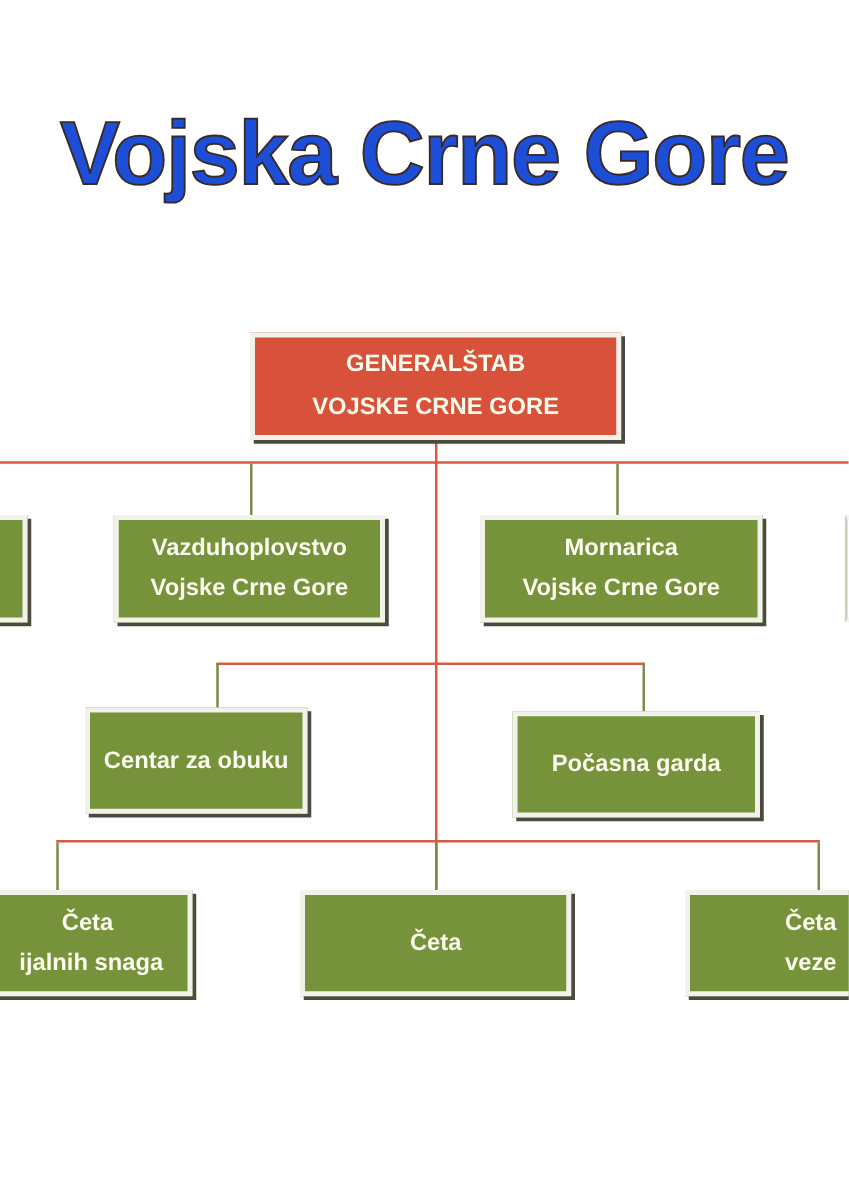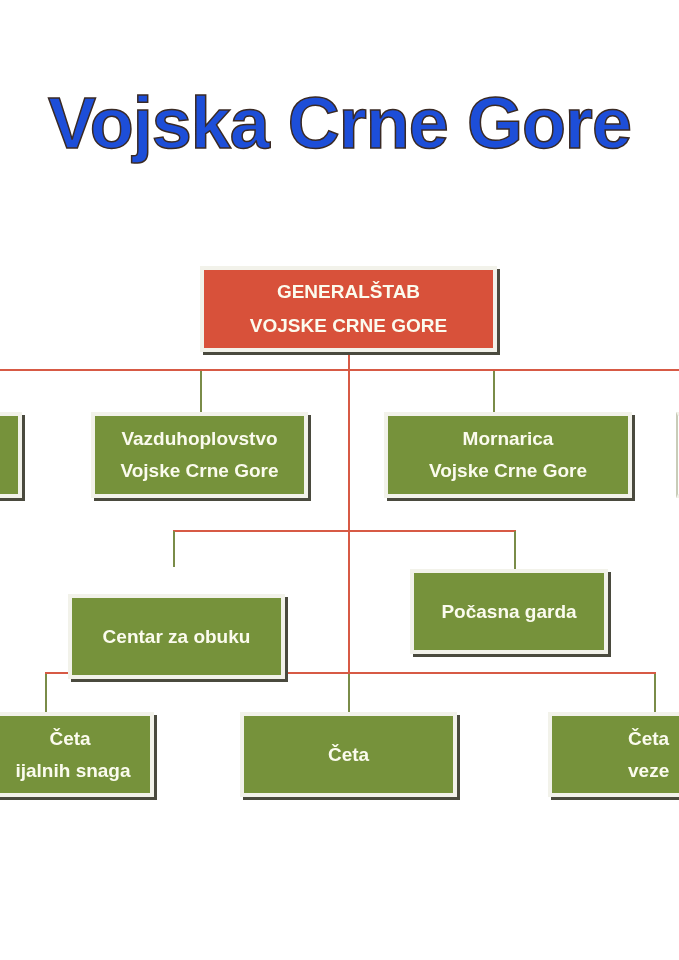--- a/index.html
+++ b/index.html
@@ -48,29 +48,29 @@
   <span>VOJSKE CRNE GORE</span>
 </div>
 
 <div class="box green" style="left:-20px; top:412px; width:42px; height:86px;">
   <span></span>
 </div>
 <div class="box green" style="left:91px; top:412px; width:217px; height:86px;">
   <span>Vazduhoplovstvo</span>
   <span>Vojske Crne Gore</span>
 </div>
-<div class="box green" style="left:384px; top:412px; width:248px; height:86px;">
+<div class="box green" style="left:384px; top:412px; width:226px; height:86px;">
   <span>Mornarica</span>
   <span>Vojske Crne Gore</span>
 </div>
 <div class="box" style="left:676px; top:412px; width:30px; height:86px; background:#ffffff; border-color:#f2f2ea; box-shadow:none; border-left:2px solid #c8ccb8;">
   <span></span>
 </div>
 
-<div class="box green" style="left:68px; top:566px; width:217px; height:85px;margin-top:28px;">
+<div class="box green" style="left:68px; top:566px; width:178px; height:85px;">
   <span>Centar za obuku</span>
 </div>
 <div class="box green" style="left:410px; top:569px; width:198px; height:85px;">
   <span>Počasna garda</span>
 </div>
 
 <div class="box green" style="left:-64px; top:712px; width:218px; height:85px;">
   <span style="padding-left:50px;">Četa</span>
   <span style="padding-left:56px;">ijalnih snaga</span>
 </div>

